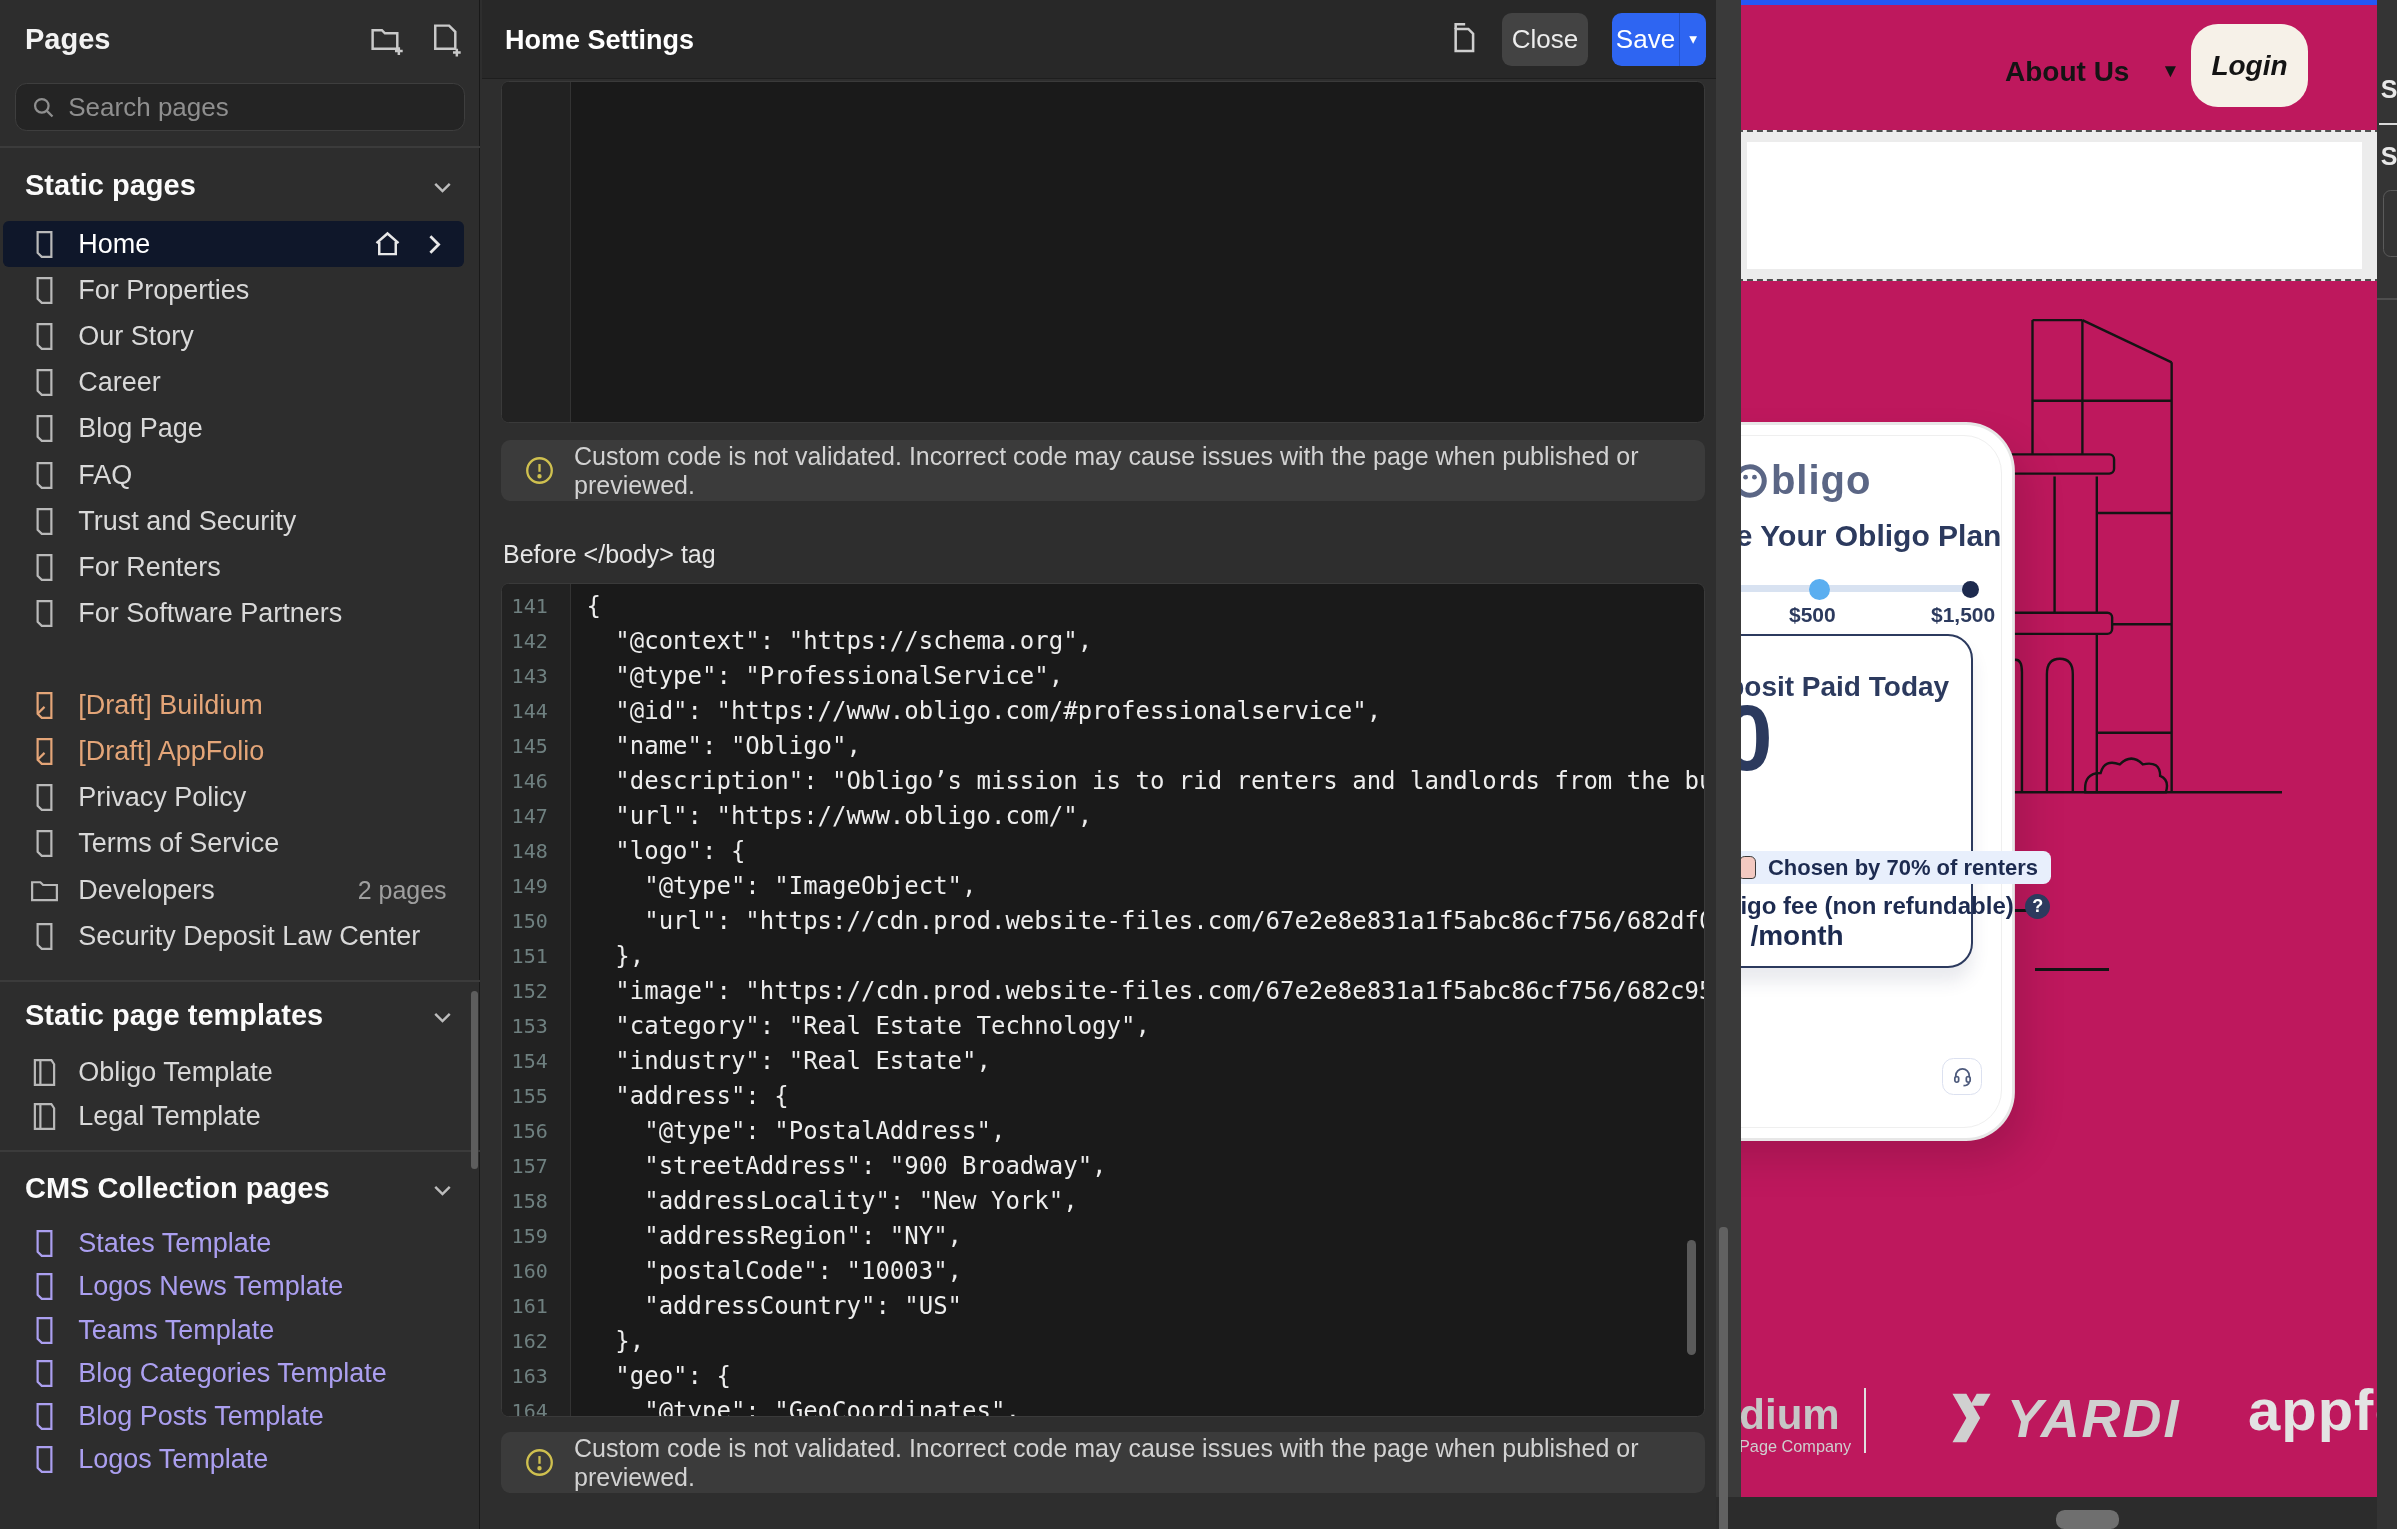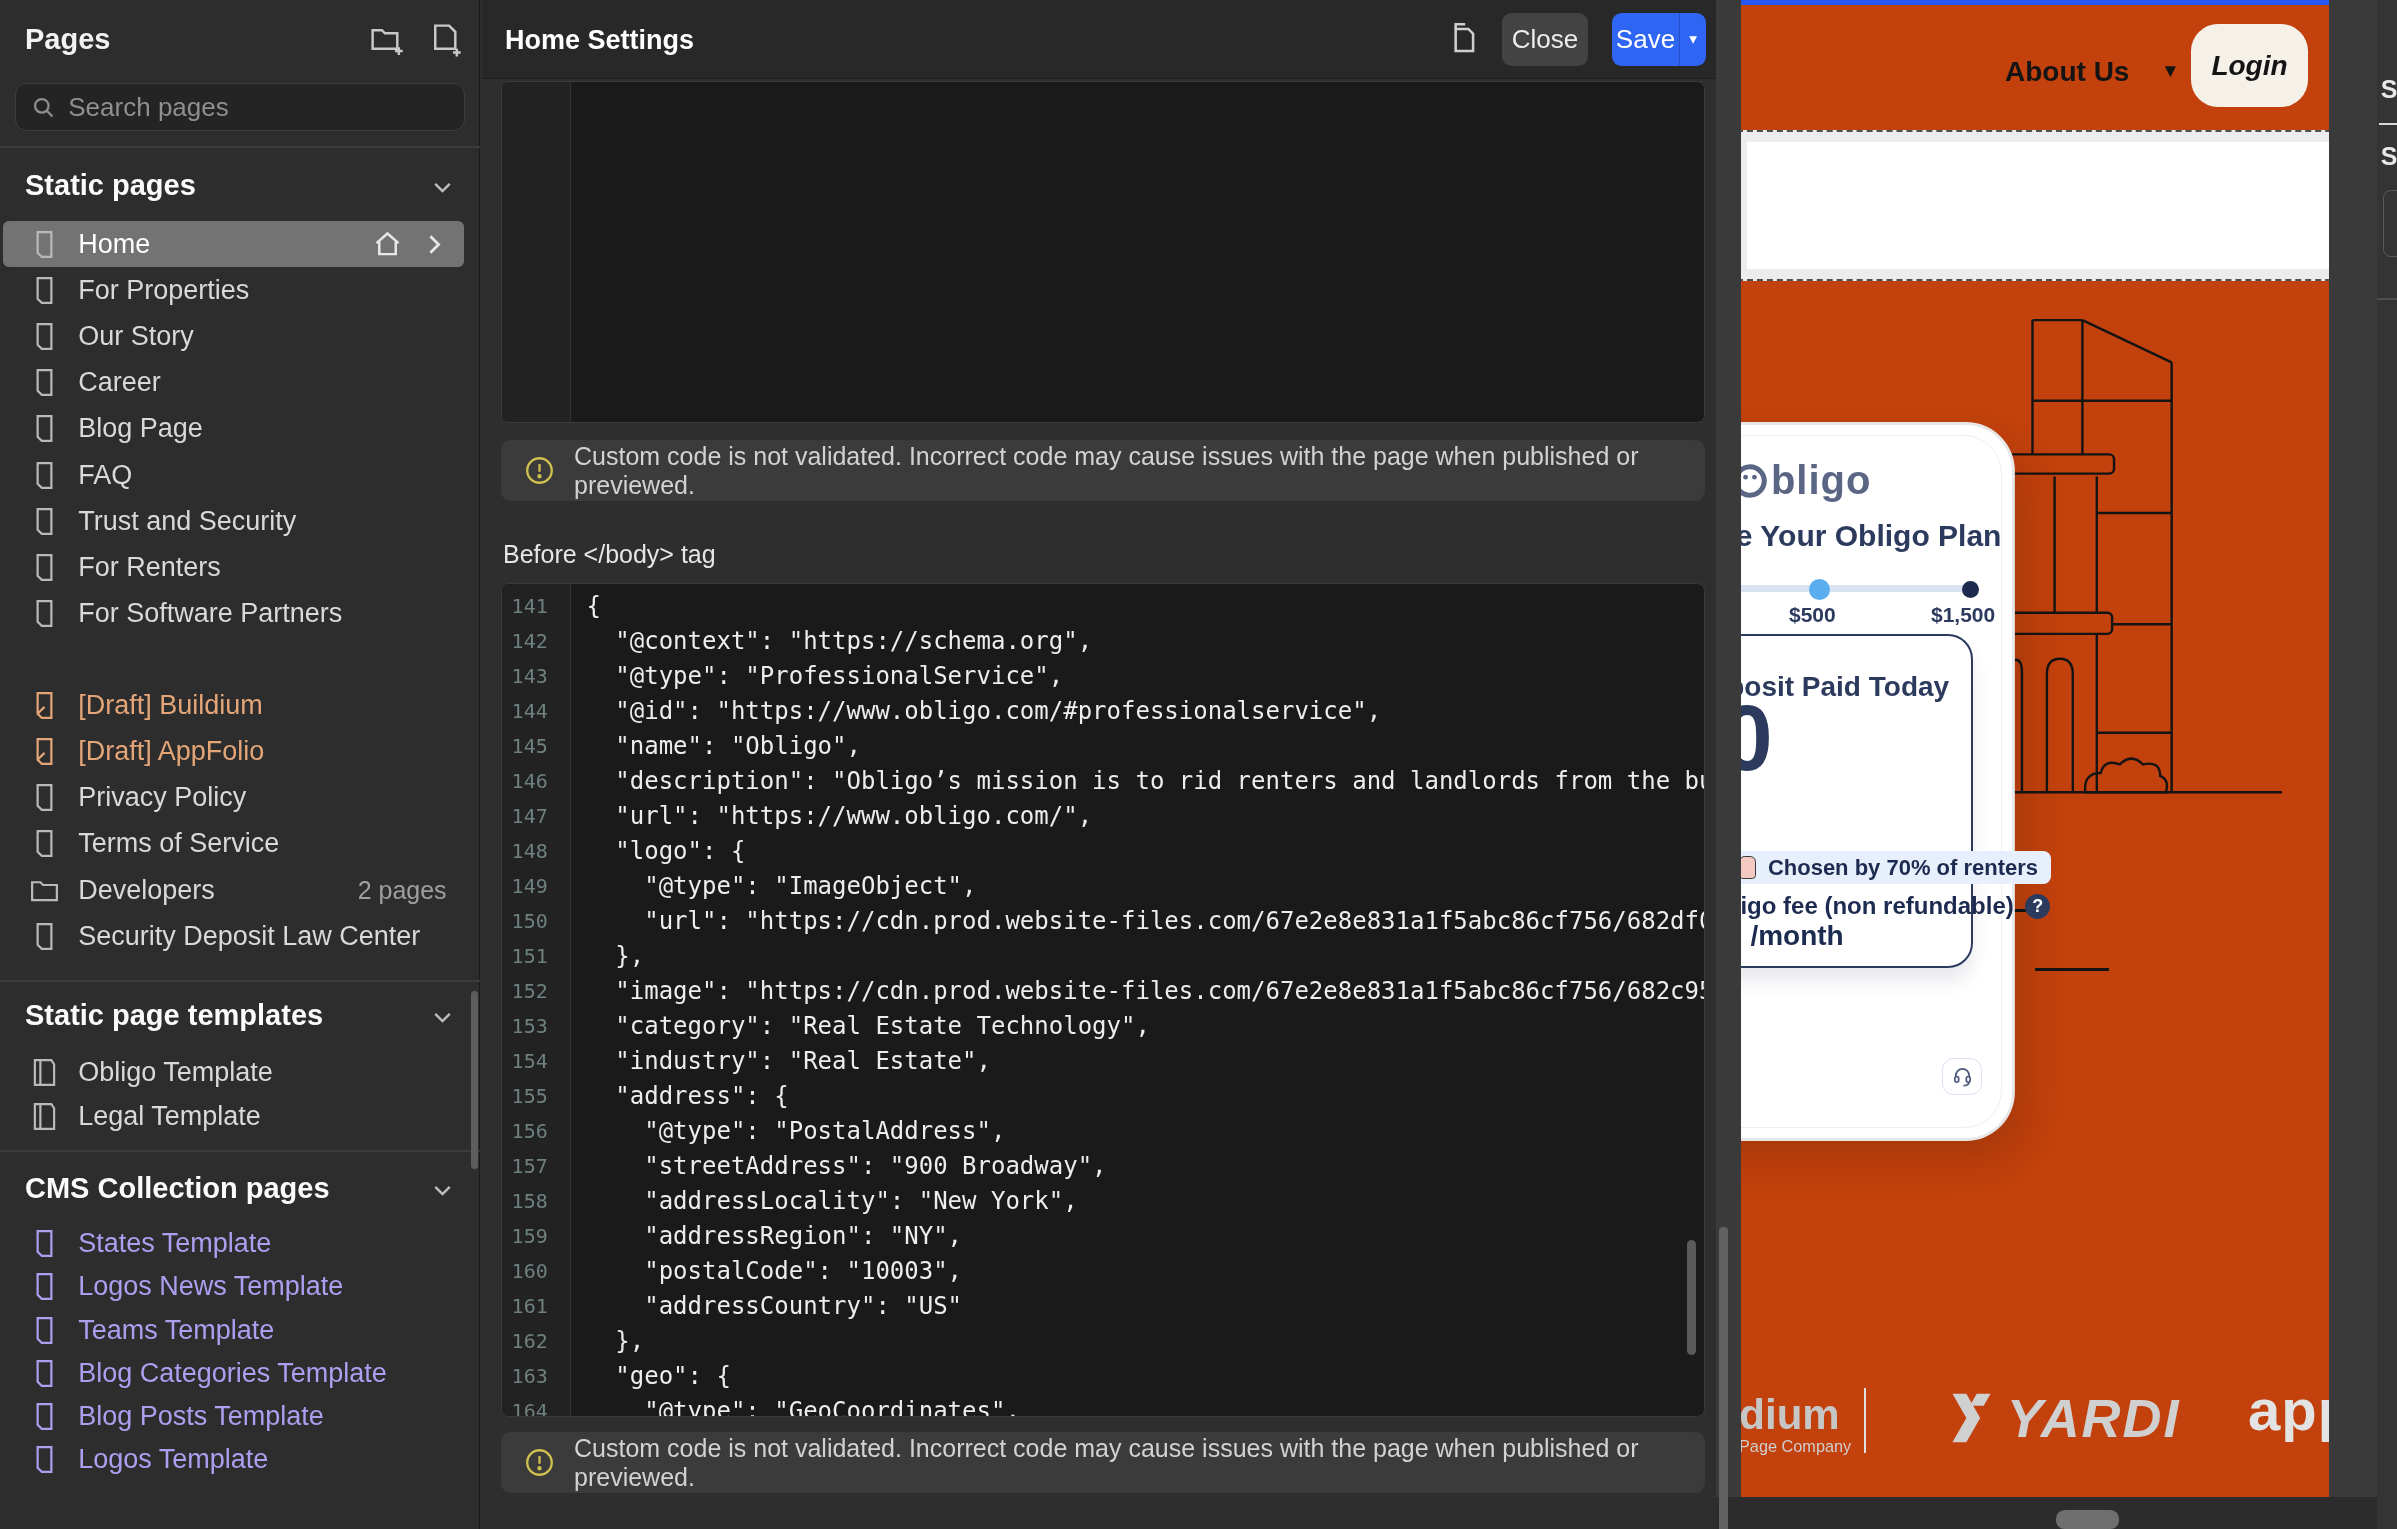--- a/index.html
+++ b/index.html
@@ -15,21 +15,21 @@
   .search-wrap { position:absolute; left:15.4px; top:83px; width:450px; height:48px; background:#242424; border:1.9px solid #3e3e3e; border-radius:11.5px; display:flex; align-items:center; padding:0 13.4px; }
   .search-wrap svg { width:27px; height:27px; color:#8f8f8f; flex:0 0 auto; }
   .search-wrap input { background:transparent; border:none; outline:none; color:#cfcfcf; font-size:26px; margin-left:11.5px; width:365px; font-family:"Liberation Sans",sans-serif; }
   .search-wrap input::placeholder { color:#8f8f8f; }
   .sb-div { position:absolute; left:0; width:480px; height:1.9px; background:#3b3b3b; }
   .sec-hdr { position:absolute; left:25px; font-size:29px; font-weight:bold; color:#fbfbfb; }
   .sec-chev { position:absolute; left:428px; width:29px; height:29px; color:#bdbdbd; cursor:pointer; }
   .item { position:absolute; left:2.9px; width:461px; height:46px; display:flex; align-items:center; cursor:pointer; border-radius:5.8px; }
   .item .ic { width:33px; height:33px; margin-left:25px; flex:0 0 auto; color:#b9b9b9; }
   .item .lbl { font-size:27px; margin-left:17.3px; color:#d9d9d9; white-space:nowrap; }
-  .item.sel { background:#737373; }
+  .item.sel { background:#0f172a; }
   .item.sel .lbl { color:#ffffff; }
   .item.draft .ic, .item.draft .lbl { color:#e4a578; }
   .item.cms .ic { color:#ab9ff0; } .item.cms .lbl { color:#ab9ff0; }
   .item .spacer { flex:1; }
   .item .tail-ic { width:33px; height:33px; color:#e8e8e8; margin-right:13.4px; }
   .item .badge { font-size:25px; color:#9f9f9f; margin-right:17.3px; }
   #sb-scroll { position:absolute; left:471px; top:991px; width:6.7px; height:178px; background:#5d5d5d; border-radius:3.8px; }
 
   
   #panel { position:absolute; left:482px; top:0; width:1234px; height:1529px; background:#2e2e2e; }
@@ -52,21 +52,21 @@
   #code-scroll { position:absolute; right:7.7px; top:656px; width:9.6px; height:115px; background:#5a5a5a; border-radius:4.8px; z-index:3; }
 
   .warnbar { position:absolute; left:19px; width:1204px; height:61px; background:#3b3b3b; border-radius:9.6px; display:flex; align-items:center; }
   .warnbar .wic { width:31px; height:31px; margin-left:23px; color:#cfc04f; flex:0 0 auto; }
   .warnbar .wtx { font-size:25px; color:#d2d2d2; margin-left:19px; }
   #warn1 { top:440px; } #warn2 { top:1432px; }
   .before-label { position:absolute; left:21px; top:540px; font-size:25px; color:#e6e6e6; }
 
   
   #canvas { position:absolute; left:1716px; top:0; width:682px; height:1529px; background:#3a3a3a; overflow:hidden; }
-  #page { position:absolute; left:25px; top:0; width:588px; height:1497px; background:#c2410c; overflow:hidden; }
+  #page { position:absolute; left:25px; top:0; width:636px; height:1497px; background:#be185d; overflow:hidden; }
   #topbar { position:absolute; left:0; top:0; width:636px; height:4.8px; }
   .nav-about { position:absolute; left:264px; top:56px; width:154px; font-size:28px; font-weight:bold; color:#141414; cursor:pointer; }
   .nav-caret { position:absolute; left:420px; top:60px; font-size:19px; color:#141414; }
   #login-btn { position:absolute; left:450px; top:24px; width:117px; height:83px; border-radius:27px; display:flex; align-items:center; justify-content:center; font-size:28px; font-weight:bold; color:#141414; cursor:pointer;font-style:italic; }
   #dashed-sec { position:absolute; left:-3.8px; top:130px; width:644px; height:151px; border:2.9px dashed #4f4f4f; background:#ececec; }
   #dashed-sec .inner { position:absolute; left:7.7px; top:9.6px; right:17.3px; bottom:9.6px; background:#ffffff; }
   #building { position:absolute; left:256px; top:288px; }
   .ink-dash { position:absolute; height:2.9px; background:#141414; }
   #dash1 { left:269px; top:909px; width:30px; }
   #dash2 { left:294px; top:968px; width:74px; }

